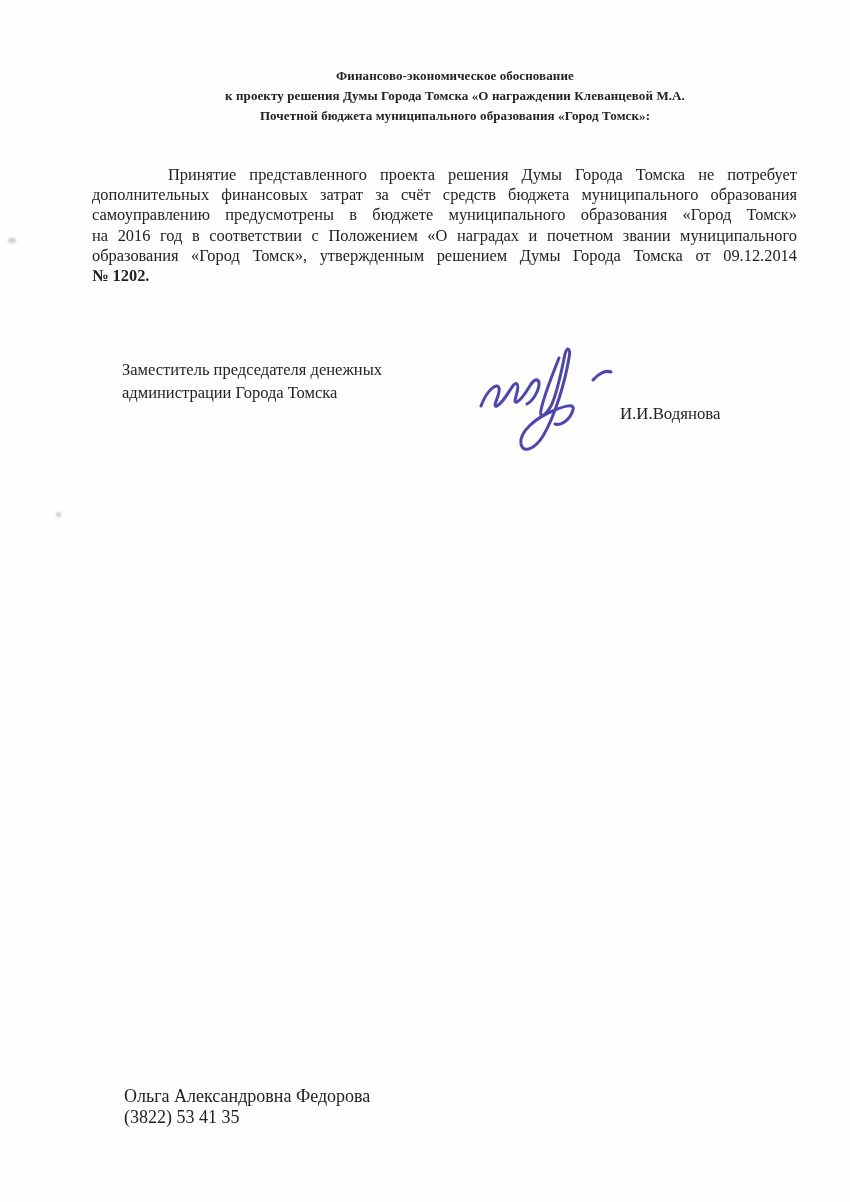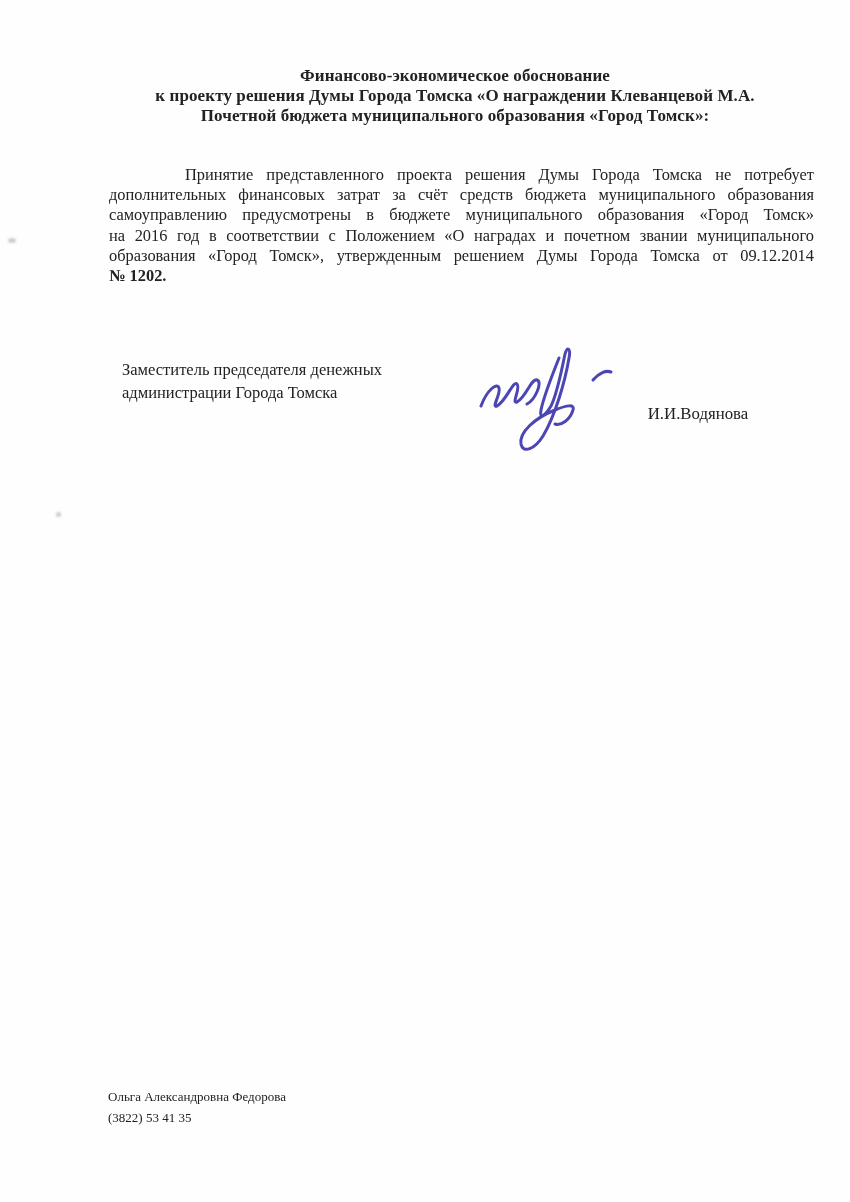--- a/index.html
+++ b/index.html
@@ -12,70 +12,70 @@
     color: #222222;
     overflow: hidden;
   }
   .doc-title {
     position: absolute;
     top: 66px;
     left: 103px;
     width: 704px;
     text-align: center;
     font-weight: bold;
-    font-size: 17px;
+    font-size: 13px;
     line-height: 20px;
     letter-spacing: 0.1px;
   }
   .body-paragraph {
     position: absolute;
     top: 165px;
-    left: 109px;
+    left: 92px;
     width: 705px;
     font-size: 16.4px;
     line-height: 20.2px;
   }
   .pline {
     text-align: justify;
     text-align-last: justify;
   }
   .pline.first { text-indent: 76px; }
   .pline.last  { text-align-last: left; font-weight: bold; }
   .signatory {
     position: absolute;
     top: 359px;
     left: 122px;
     font-size: 16.5px;
     line-height: 22.5px;
   }
   .signer-name {
     position: absolute;
     top: 404px;
-    left: 604px;
+    left: 620px;
     width: 188px;
-    text-align: center;
+    text-align: left;
     font-size: 16.8px;
   }
   .signature-svg {
     position: absolute;
     left: 473px;
     top: 344px;
   }
   .signature-svg path {
     fill: none;
     stroke-width: 3;
     stroke-linecap: round;
     stroke-linejoin: round;
     opacity: 0.92;
   }
   .footer-contact {
     position: absolute;
-    left: 108px;
+    left: 124px;
     top: 1086px;
-    font-size: 13px;
+    font-size: 18px;
     line-height: 21px;
   }
   .scan-mark {
     position: absolute;
     background: #cccccc;
     border-radius: 50%;
     filter: blur(1px);
   }
   .scan-mark.m1 { left: 8px;  top: 238px; width: 8px; height: 5px; }
   .scan-mark.m2 { left: 56px; top: 512px; width: 5px; height: 5px; }

